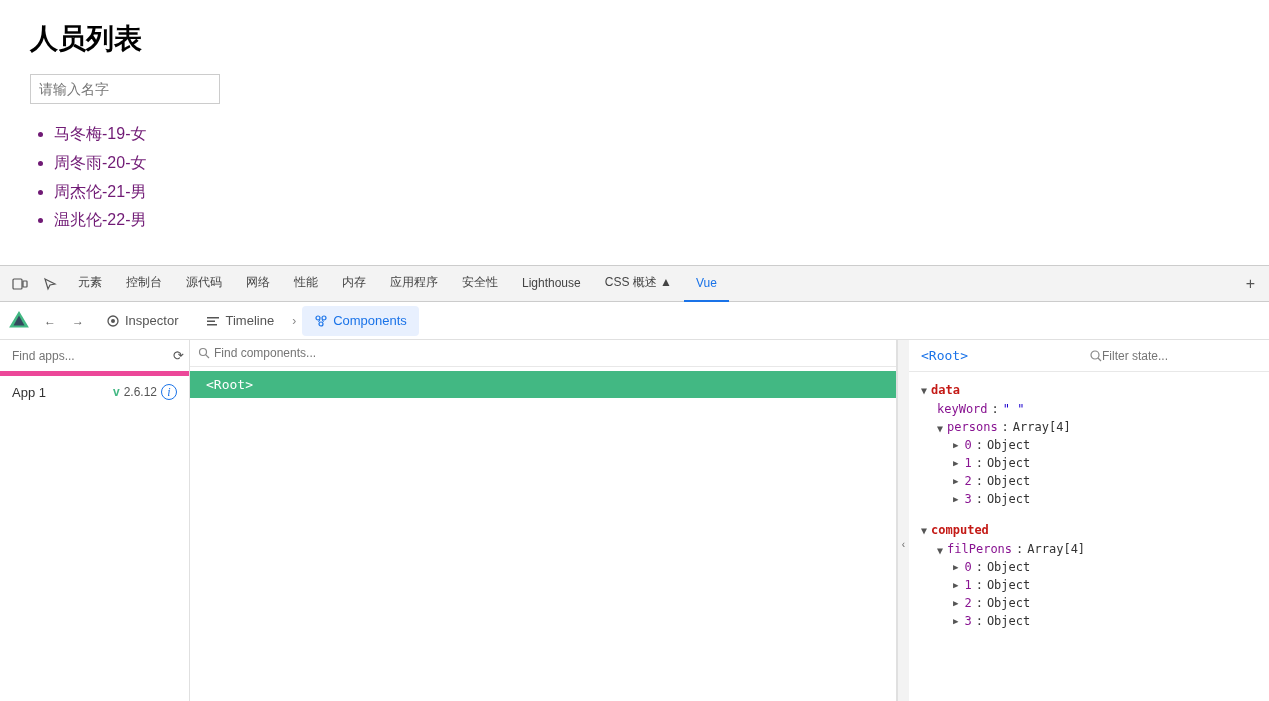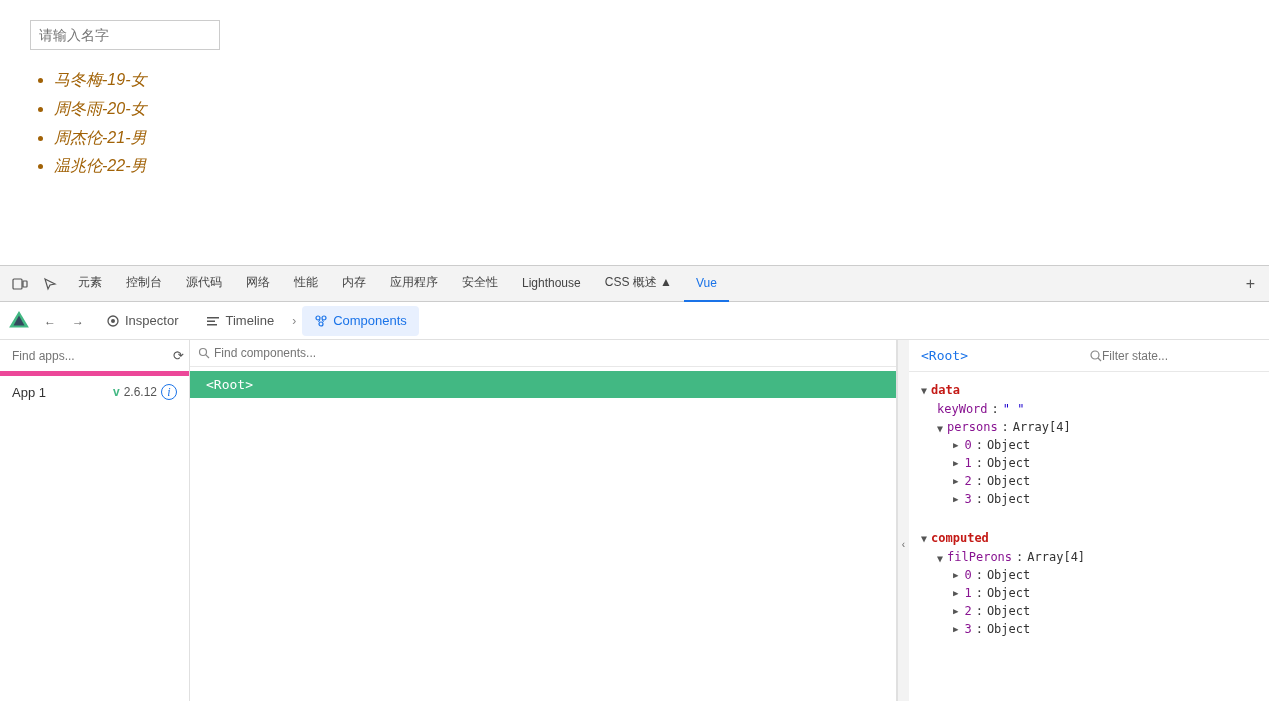--- a/index.html
+++ b/index.html
@@ -23,21 +23,21 @@
       font-size: 14px;
       margin-bottom: 16px;
       display: block;
     }
     .person-list {
       list-style: disc;
       padding-left: 24px;
       font-size: 16px;
       line-height: 1.8;
     }
-    .person-list li { color: #a16207; font-style: italic; }
+    .person-list li { color: #701a75; }
 
     
     .devtools {
       border-top: 1px solid #ccc;
       height: 484px;
       display: flex;
       flex-direction: column;
       background: #f3f3f3;
     }
 
@@ -325,26 +325,27 @@
     .tree-key { color: #881391; }
     .tree-colon { color: #333; }
     .tree-string { color: #1c00cf; }
     .tree-type { color: #333; }
     .keyword-val { color: #1c00cf; }
     .array-key { color: #881391; }
     .tree-expand-arrow { color: #555; font-size: 9px; margin-right: 2px; }
     .tree-expand-arrow.right::before { content: '▶'; }
 
     
-    .computed-section { margin-top: 20px; }
+    .computed-section { margin-top: 12px; }
   </style>
 </head>
 <body>
 
 <div class="main-content">
+  <h1 class="page-title">人员列表</h1>
   <input class="search-input" type="text" placeholder="请输入名字" style="">
   <ul class="person-list">
     <li>马冬梅-19-女</li>
     <li>周冬雨-20-女</li>
     <li>周杰伦-21-男</li>
     <li>温兆伦-22-男</li>
   </ul>
 </div>
 
 <div class="devtools">

